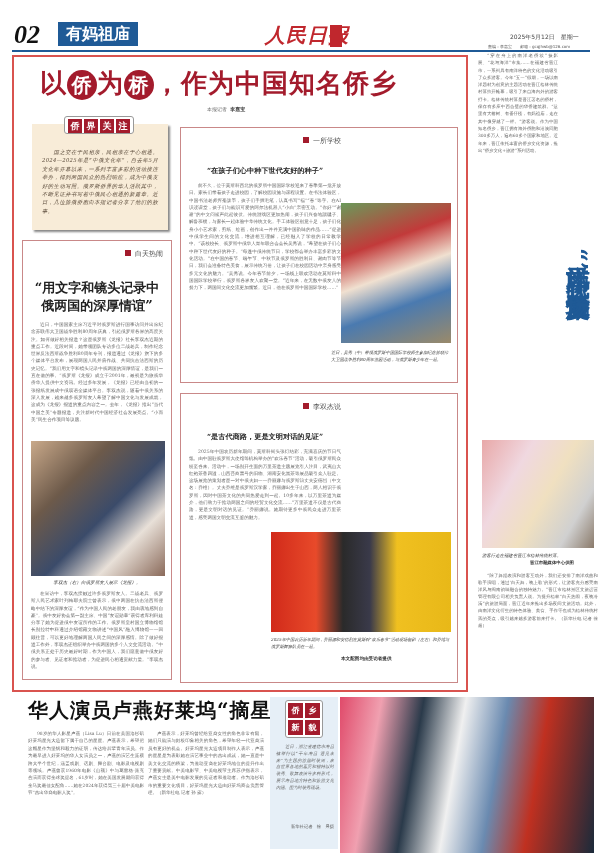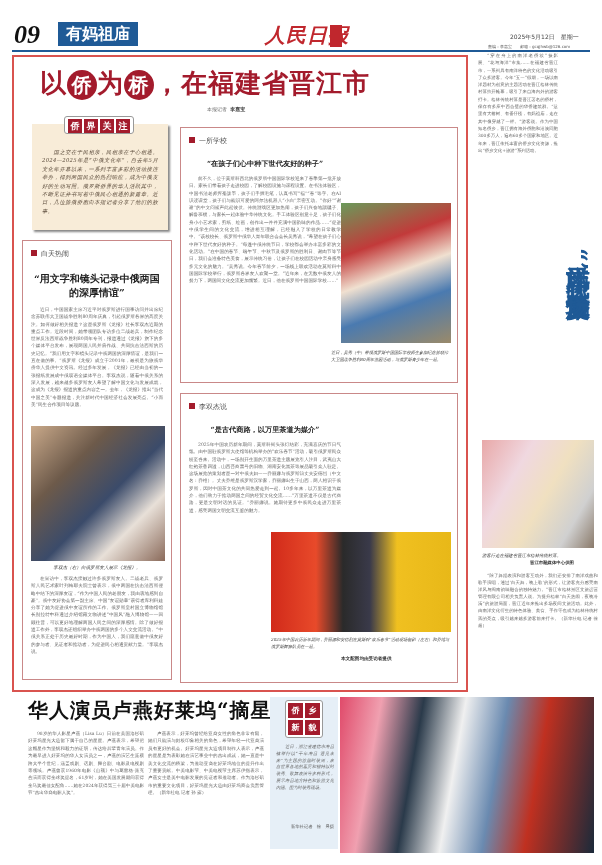--- a/index.html
+++ b/index.html
@@ -15,89 +15,89 @@
 .rule{left:12px;top:50px;width:578px;height:2px;background:#1f5a96}
 .mainframe{left:12px;top:55px;width:456px;height:637px;border:2px solid #d9534f}
 .headline{left:40px;top:68px;font-size:26px;font-weight:bold;color:#a31b2c;letter-spacing:1px;font-family:"DejaVu Serif",serif}
 .circ{display:inline-block;width:30px;height:30px;border-radius:50%;background:#a31b2c;color:#fff;text-align:center;line-height:30px;font-size:20px}
 .byline{left:210px;top:107px;font-size:5px;color:#666;font-family:"DejaVu Sans",sans-serif}
 .byline b{color:#333}
 .intro{left:30px;top:124px;width:140px;height:106px;background:#f8ecd8;box-shadow:2px 2px 2px #888;padding:24px 10px 0 10px}
 .intro-tag{left:62px;top:118px;height:18px;border:1px solid #999;border-radius:3px;background:#fff;padding:2px 3px;display:flex;gap:2px}
 .tagbox{width:14px;height:14px;background:#a31b2c;color:#fff;font-size:9px;text-align:center;line-height:14px;font-weight:bold}
 .body-txt{font-size:5.5px;line-height:8.2px;color:#555;text-align:justify}
-.kicker{font-size:7px;color:#555;text-align:left}
+.kicker{font-size:7px;color:#555;text-align:right}
 .kicker i{display:inline-block;width:6px;height:6px;background:#a31b2c;margin-right:4px;font-style:normal}
-.subhead{font-size:8.5px;font-weight:bold;color:#222;text-align:center;margin-top:13px;margin-bottom:6px}
+.subhead{font-size:8.5px;font-weight:bold;color:#222;text-align:center;margin-top:20px;margin-bottom:6px}
 .box{border:1px solid #c98888;background:#fff;padding:8px 8px 4px 8px}
 .col-txt{font-size:4.6px;line-height:7.3px;color:#666;text-align:justify;text-indent:9px}
 .photo{background:#7a6a5a;overflow:hidden}
 .caption{font-size:4.6px;line-height:7px;color:#444;font-style:italic}
 .vtitle{left:560px;top:85px;width:32px;font-size:26px;line-height:34px;color:#1f5a96;font-weight:bold;text-align:center}
 .bottom-title{left:30px;top:700px;font-size:20px;font-weight:bold;color:#111}
 .side-box{left:270px;top:700px;width:62px;height:150px;background:#e6eff7}
 .side-tag{left:283px;top:700px;width:36px;height:36px;border:1px solid #999;border-radius:3px;background:#fff;padding:2px;display:grid;grid-template-columns:1fr 1fr;gap:2px}
 .side-tag div{background:#a31b2c;color:#fff;font-size:8px;text-align:center;line-height:14px;font-weight:bold}
 </style>
 </head>
 <body>
 
 <div class="abs header">
-  <div class="abs pgnum">09</div>
+  <div class="abs pgnum">02</div>
   <div class="abs section-tag" style="left:58px">有妈祖庙</div>
   <div class="abs masthead" style="left:265px">人民日报</div>
   <div class="abs masthead-box" style="left:330px;top:25px"></div>
   <div class="abs date" style="left:510px;top:33px">2025年5月12日　星期一</div>
   <div class="abs editor" style="left:488px;top:44px">责编：李嘉宝　　邮箱：gcqjhwb@126.com</div>
   <div class="abs rule"></div>
 </div>
 
 <div class="abs mainframe"></div>
 
 <div class="abs headline" style="left:40px;top:66px">
-  <span>以</span><span class="circ">侨</span><span>为</span><span class="circ">桥</span><span>，在福建省晋江市</span>
+  <span>以</span><span class="circ">侨</span><span>为</span><span class="circ">桥</span><span>，作为中国知名侨乡</span>
 </div>
 
 <div class="abs byline" style="left:207px;top:106px">
   <span>本报记者</span>&nbsp;&nbsp;<b>李嘉宝</b>
 </div>
 
 <div class="abs intro" style="left:32px;top:124px;width:136px;height:106px">
   <div class="body-txt" style="font-size:5.3px;line-height:8.4px;letter-spacing:0.3px;color:#5a4a3a;font-style:italic">　　国之交在于民相亲，民相亲在于心相通。2024—2025年是“中俄文化年”，自去年5月文化年开幕以来，一系列丰富多彩的活动接连举办，得到两国民众的热烈响应，成为中俄友好的生动写照。俄罗斯侨界的华人活跃其中，不断见证并书写着中俄民心相通的新篇章。近日，几位旅俄侨胞向本报记者分享了他们的故事。</div>
 </div>
 <div class="abs intro-tag" style="left:64px;top:116px">
   <div class="tagbox">侨</div>
   <div class="tagbox">界</div>
   <div class="tagbox">关</div>
   <div class="tagbox">注</div>
 </div>
 
 <div class="abs box" style="left:22px;top:240px;width:150px;height:440px">
   <div class="kicker"><i></i><span>白天热闹</span></div>
-  <div class="subhead" style="font-size:10px">“用文字和镜头记录中俄两国的深厚情谊”</div>
+  <div class="subhead" style="font-size:13px">“用文字和镜头记录中俄两国的深厚情谊”</div>
   <div class="col-txt" style="height:112px;overflow:hidden">近日，中国国家主席习近平对俄罗斯进行国事访问并出席纪念苏联伟大卫国战争胜利80周年庆典，引起俄罗斯各界的高度关注。如何做好相关报道？这是俄罗斯《龙报》社长李双杰近期的重点工作。近段时间，她带领团队专访多位二战老兵，制作纪念世界反法西斯战争胜利80周年专刊，报道通过《龙报》旗下的多个媒体平台发布，展现两国人民并肩作战、共同抗击法西斯的历史记忆。“我们用文字和镜头记录中俄两国的深厚情谊，是我们一直在做的事。”俄罗斯《龙报》成立于2001年，最初是为旅俄华侨华人提供中文资讯。经过多年发展，《龙报》已经由当初的一张报纸发展成中俄双语全媒体平台。李双杰说，随着中俄关系的深入发展，越来越多俄罗斯友人希望了解中国文化与发展成就，这成为《龙报》报道的重点内容之一。去年，《龙报》推出“当代中国之美”专题报道，关注新时代中国经济社会发展亮点。“小而美”民生合作项目等议题。</div>
   <div class="photo" style="width:134px;height:135px;margin-top:8px;background:linear-gradient(135deg,#c9a98a 0%,#6d5a4a 30%,#3b4b6a 55%,#e8e0d8 75%,#8a6a5a 100%)"></div>
   <div class="caption" style="margin-top:3px;text-align:center">李双杰（右）向俄罗斯友人展示《龙报》。</div>
   <div class="col-txt" style="height:108px;overflow:hidden;margin-top:4px">在采访中，李双杰接触过许多俄罗斯友人。二战老兵、俄罗斯人民艺术家叶列梅耶夫院士曾表示，俄中两国在抗击法西斯侵略中结下的深厚友谊，“作为中国人民的老朋友，我由衷地感到自豪”。俄中友好协会第一副主席、中国“友谊勋章”获得者库利科娃分享了她为促进俄中友谊所作的工作。俄罗斯皇村国立博物馆馆长别拉特申科通过介绍馆藏文物讲述“中国风”融入博物馆——回顾往昔，可以更好地理解两国人民之间的深厚感情。除了做好报道工作外，李双杰还组织举办中俄两国的多个人文交流活动。“中俄关系正处于历史最好时期，作为中国人，我们愿意做中俄友好的参与者、见证者和推动者，为促进民心相通贡献力量。”李双杰说。</div>
 </div>
 
 <div class="abs box" style="left:180px;top:127px;width:278px;height:256px">
   <div style="width:152px">
     <div class="kicker"><i></i><span>一所学校</span></div>
     <div class="subhead" style="font-size:7.2px">“在孩子们心中种下世代友好的种子”</div>
     <div class="col-txt" style="height:195px;overflow:hidden">前不久，位于莫斯科西北的俄罗斯中国国际学校迎来了春季第一批开放日。家长们带着孩子走进校园，了解校园设施与课程设置。在书法体验区，中国书法老师挥毫泼墨，孩子们手握毛笔，认真书写“福”“春”等字。在AI识读课堂，孩子们与能识可爱的阿尔法机器人“小白”亲密互动。“你好”“谢谢”的中文问候声此起彼伏。传统游戏区更加热闹，孩子们兴奋地踢毽子、解鲁班锁，与家长一起体验中华传统文化。手工体验区创意十足，孩子们化身小小艺术家，剪纸、绘画，创作出一件件充满中国韵味的作品……“促进中俄学生间的文化交流，增进相互理解，已经融入了学校的日常教学中。”该校校长、俄罗斯中俄华人青年联合会会长吴秀说，“希望在孩子们心中种下世代友好的种子。”每逢中俄传统节日，学校都会举办丰富多彩的文化活动。“在中国的春节、端午节、中秋节及俄罗斯的胜利日、谢肉节等节日，我们会准备特色美食，展示传统习俗，让孩子们在校园活动中亲身感受多元文化的魅力。”吴秀说。今年春节前夕，一场线上联欢活动在莫斯科中国国际学校举行，俄罗斯各界友人欢聚一堂。“近年来，在无数中俄友人的努力下，两国间文化交流更加频繁。近日，他在俄罗斯中国国际学校……”</div>
   </div>
   <div class="abs photo" style="left:160px;top:75px;width:110px;height:140px;background:linear-gradient(160deg,#6a9a5a 0%,#c23a3a 30%,#f0e0d0 50%,#4a7ab0 70%,#9a8a6a 100%)"></div>
   <div class="abs caption" style="left:150px;top:222px;width:120px;font-size:4.2px;line-height:6.5px">近日，吴秀（中）带领俄罗斯中国国际学校师生参加纪念苏联伟大卫国战争胜利80周年游园活动，与俄罗斯青少年在一起。</div>
 </div>
 
 <div class="abs box" style="left:180px;top:393px;width:278px;height:290px">
   <div style="width:152px">
     <div class="kicker"><i></i><span>李双杰说</span></div>
-    <div class="subhead" style="font-size:7.2px">“是古代商路，以万里茶道为媒介”</div>
+    <div class="subhead" style="font-size:7.2px">“是古代商路，更是文明对话的见证”</div>
     <div class="col-txt" style="height:100px;overflow:hidden">2025年中国农历新年期间，莫斯科街头张灯结彩，充满喜庆的节日气氛。由中国驻俄罗斯大使馆等机构举办的“欢乐春节”活动，吸引俄罗斯民众纷至沓来。活动中，一场别开生面的万里茶道主题展览引人注目，武夷山大红袍茶香四溢，山西晋商票号的旧物、湖南安化黑茶等展品吸引众人驻足。这场展览的策划者是一对中俄夫妇——乔丽娜与俄罗斯籍丈夫安德烈（中文名：乔维）。丈夫乔维是俄罗斯汉学家，乔丽娜出生于山西，两人相识于俄罗斯，因对中国茶文化的共同热爱走到一起。10多年来，以万里茶道为媒介，他们致力于推动两国之间的经贸文化交流……“万里茶道不仅是古代商路，更是文明对话的见证。”乔丽娜说。她期待更多中俄民众走进万里茶道，感受两国文明交流互鉴的魅力。</div>
   </div>
   <div class="abs photo" style="left:90px;top:138px;width:180px;height:100px;background:linear-gradient(90deg,#d12a1a 0%,#e84a2a 25%,#2a2a2a 40%,#3a3a4a 55%,#f0c020 70%,#e8b818 100%)"></div>
   <div class="abs caption" style="left:90px;top:243px;width:180px;font-size:4.2px;line-height:6.5px">2025年中国农历新年期间，乔丽娜和安德烈在莫斯科“欢乐春节”活动现场留影（左右）和乔维与俄罗斯舞狮队员在一起。</div>
   <div class="abs" style="left:160px;top:262px;font-size:4.6px;font-weight:bold;color:#333">本文配图均由受访者提供</div>
 </div>
 
 <div class="abs" style="left:478px;top:52px;width:80px;height:380px">
   <div class="col-txt" style="font-size:4.4px;line-height:7.3px;height:380px;overflow:hidden">“穿在身上的南洋老侨妆”摄影展、“花与海洋”市集……在福建省晋江市，一系列具有南洋特色的文化活动吸引了众多游客。今年“五一”假期，一场以南洋题材为创意的主题活动在晋江梧林传统村落拉开帷幕，吸引了来自海内外的游客打卡。梧林传统村落是晋江著名的侨村，保存有多座中西合璧的华侨建筑群。“这里有大榕树、有番仔楼，有妈祖庙，走在其中像穿越了一样。”游客说。作为中国知名侨乡，晋江拥有海外侨胞和港澳同胞300多万人，遍布60多个国家和地区。近年来，晋江依托丰富的侨乡文化资源，推出“侨乡文化+旅游”系列活动。</div>
 </div>

